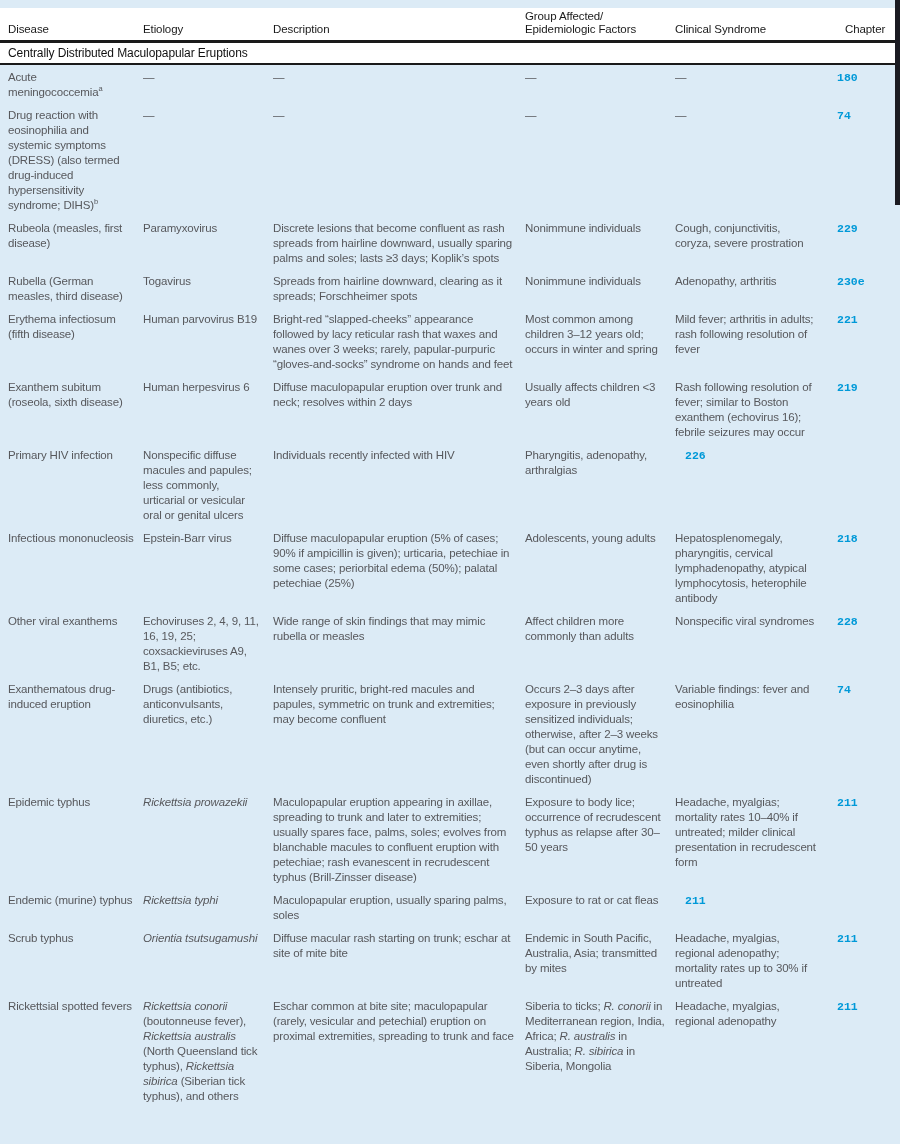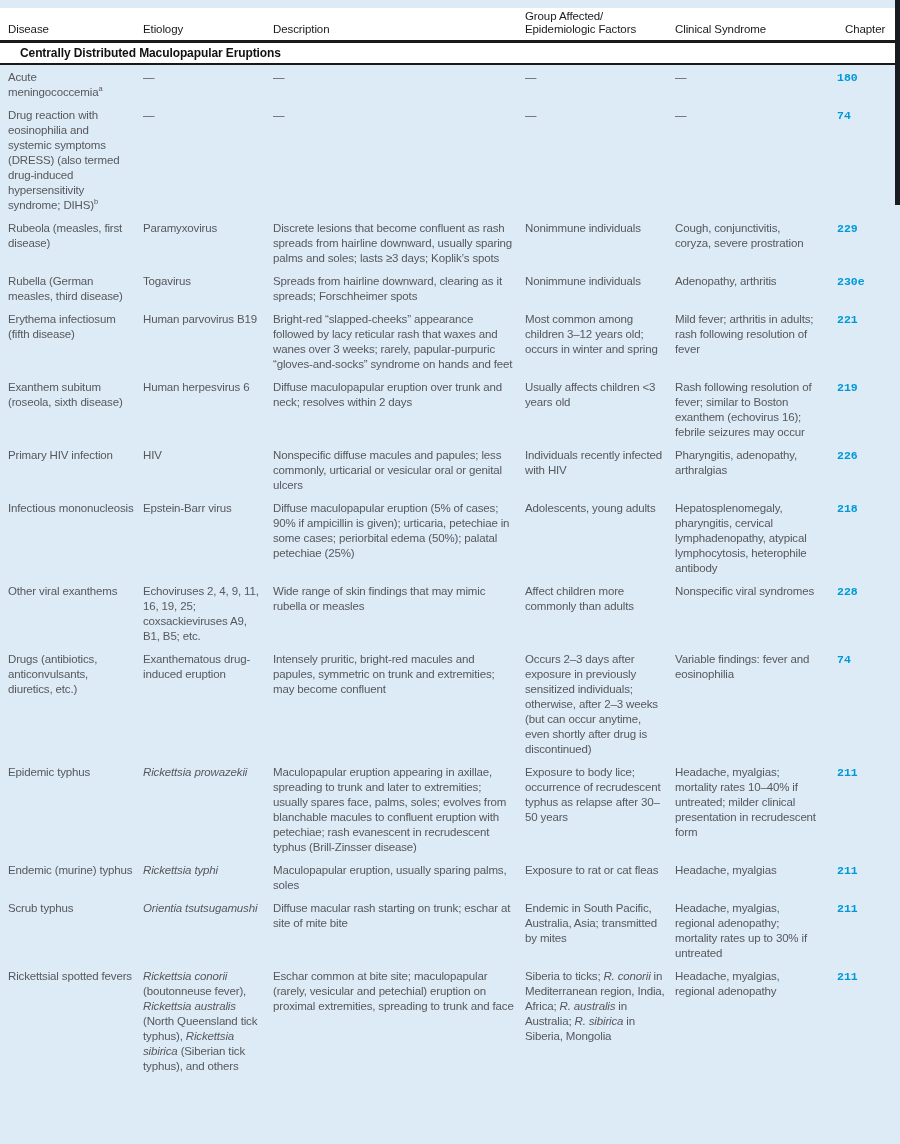--- a/index.html
+++ b/index.html
@@ -17,22 +17,22 @@
   }
   .hcell {
     font-size:11.5px; font-weight:normal; color:#1a1a1a; line-height:13px;
     padding-right:8px; letter-spacing:-0.1px;
   }
   .hcell.two-line span { display:block; }
   .hcell.chapter { padding-left:18px; }
   .thick-rule { height:3px; background:#1a1a1a; flex:0 0 auto; }
   .thin-rule  { height:2px; background:#1a1a1a; flex:0 0 auto; }
   .section-band {
-    background:#ffffff; font-size:12px; font-weight:bold; color:#111111;
-    padding:3px 0 3px 20px; letter-spacing:-0.1px;
+    background:#ffffff; font-size:12px; font-weight:normal; color:#111111;
+    padding:3px 0 3px 8px; letter-spacing:-0.1px;
   }
   .tbody {
     flex:1 1 auto; background:#dcebf6; padding:5px 0 8px 8px;
   }
   .row {
     display:grid; grid-template-columns:135px 130px 252px 150px 152px auto;
     margin-bottom:8px;
   }
   .cell {
     font-size:11.5px; line-height:15px; color:#57585c;
@@ -115,21 +115,20 @@
       <div class="row">
         <div class="cell cell-disease"><span>Exanthem subitum (roseola, sixth disease)</span></div>
         <div class="cell cell-etiology"><span>Human herpesvirus 6</span></div>
         <div class="cell cell-description"><span>Diffuse maculopapular eruption over trunk and neck; resolves within 2 days</span></div>
         <div class="cell cell-group"><span>Usually affects children &lt;3 years old</span></div>
         <div class="cell cell-clinical"><span>Rash following resolution of fever; similar to Boston exanthem (echovirus 16); febrile seizures may occur</span></div>
         <div class="cell cell-chapter"><span>219</span></div>
       </div>
       <div class="row">
         <div class="cell cell-disease"><span>Primary HIV infection</span></div>
-        <div class="cell cell-etiology"><span>HIV</span></div>
         <div class="cell cell-description"><span>Nonspecific diffuse macules and papules; less commonly, urticarial or vesicular oral or genital ulcers</span></div>
         <div class="cell cell-group"><span>Individuals recently infected with HIV</span></div>
         <div class="cell cell-clinical"><span>Pharyngitis, adenopathy, arthralgias</span></div>
         <div class="cell cell-chapter"><span>226</span></div>
       </div>
       <div class="row">
         <div class="cell cell-disease"><span>Infectious mononucleosis</span></div>
         <div class="cell cell-etiology"><span>Epstein-Barr virus</span></div>
         <div class="cell cell-description"><span>Diffuse maculopapular eruption (5% of cases; 90% if ampicillin is given); urticaria, petechiae in some cases; periorbital edema (50%); palatal petechiae (25%)</span></div>
         <div class="cell cell-group"><span>Adolescents, young adults</span></div>
@@ -138,41 +137,40 @@
       </div>
       <div class="row">
         <div class="cell cell-disease"><span>Other viral exanthems</span></div>
         <div class="cell cell-etiology"><span>Echoviruses 2, 4, 9, 11, 16, 19, 25; coxsackieviruses A9, B1, B5; etc.</span></div>
         <div class="cell cell-description"><span>Wide range of skin findings that may mimic rubella or measles</span></div>
         <div class="cell cell-group"><span>Affect children more commonly than adults</span></div>
         <div class="cell cell-clinical"><span>Nonspecific viral syndromes</span></div>
         <div class="cell cell-chapter"><span>228</span></div>
       </div>
       <div class="row">
+        <div class="cell cell-disease"><span>Exanthematous drug-induced eruption</span></div>
         <div class="cell cell-etiology"><span>Drugs (antibiotics, anticonvulsants, diuretics, etc.)</span></div>
-        <div class="cell cell-disease"><span>Exanthematous drug-induced eruption</span></div>
         <div class="cell cell-description"><span>Intensely pruritic, bright-red macules and papules, symmetric on trunk and extremities; may become confluent</span></div>
         <div class="cell cell-group"><span>Occurs 2–3 days after exposure in previously sensitized individuals; otherwise, after 2–3 weeks (but can occur anytime, even shortly after drug is discontinued)</span></div>
         <div class="cell cell-clinical"><span>Variable findings: fever and eosinophilia</span></div>
         <div class="cell cell-chapter"><span>74</span></div>
       </div>
       <div class="row">
         <div class="cell cell-disease"><span>Epidemic typhus</span></div>
         <div class="cell cell-etiology"><span class="it">Rickettsia prowazekii</span></div>
         <div class="cell cell-description"><span>Maculopapular eruption appearing in axillae, spreading to trunk and later to extremities; usually spares face, palms, soles; evolves from blanchable macules to confluent eruption with petechiae; rash evanescent in recrudescent typhus (Brill-Zinsser disease)</span></div>
         <div class="cell cell-group"><span>Exposure to body lice; occurrence of recrudescent typhus as relapse after 30–50 years</span></div>
         <div class="cell cell-clinical"><span>Headache, myalgias; mortality rates 10–40% if untreated; milder clinical presentation in recrudescent form</span></div>
         <div class="cell cell-chapter"><span>211</span></div>
       </div>
       <div class="row">
         <div class="cell cell-disease"><span>Endemic (murine) typhus</span></div>
         <div class="cell cell-etiology"><span class="it">Rickettsia typhi</span></div>
         <div class="cell cell-description"><span>Maculopapular eruption, usually sparing palms, soles</span></div>
         <div class="cell cell-group"><span>Exposure to rat or cat fleas</span></div>
-        <div class="cell cell-clinical"><span>Headache, myalgias</span></div>
         <div class="cell cell-chapter"><span>211</span></div>
       </div>
       <div class="row">
         <div class="cell cell-disease"><span>Scrub typhus</span></div>
         <div class="cell cell-etiology"><span class="it">Orientia tsutsugamushi</span></div>
         <div class="cell cell-description"><span>Diffuse macular rash starting on trunk; eschar at site of mite bite</span></div>
         <div class="cell cell-group"><span>Endemic in South Pacific, Australia, Asia; transmitted by mites</span></div>
         <div class="cell cell-clinical"><span>Headache, myalgias, regional adenopathy; mortality rates up to 30% if untreated</span></div>
         <div class="cell cell-chapter"><span>211</span></div>
       </div>

